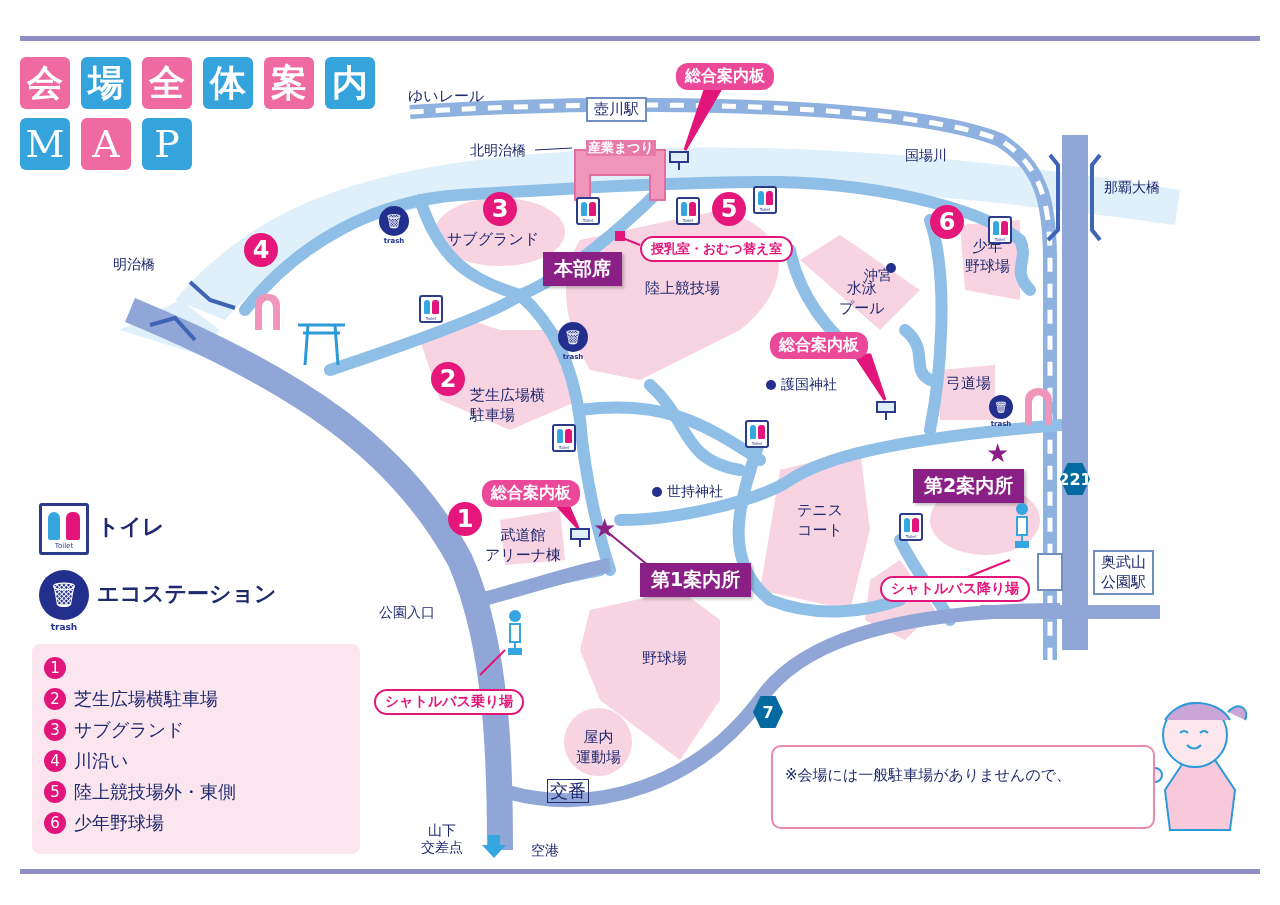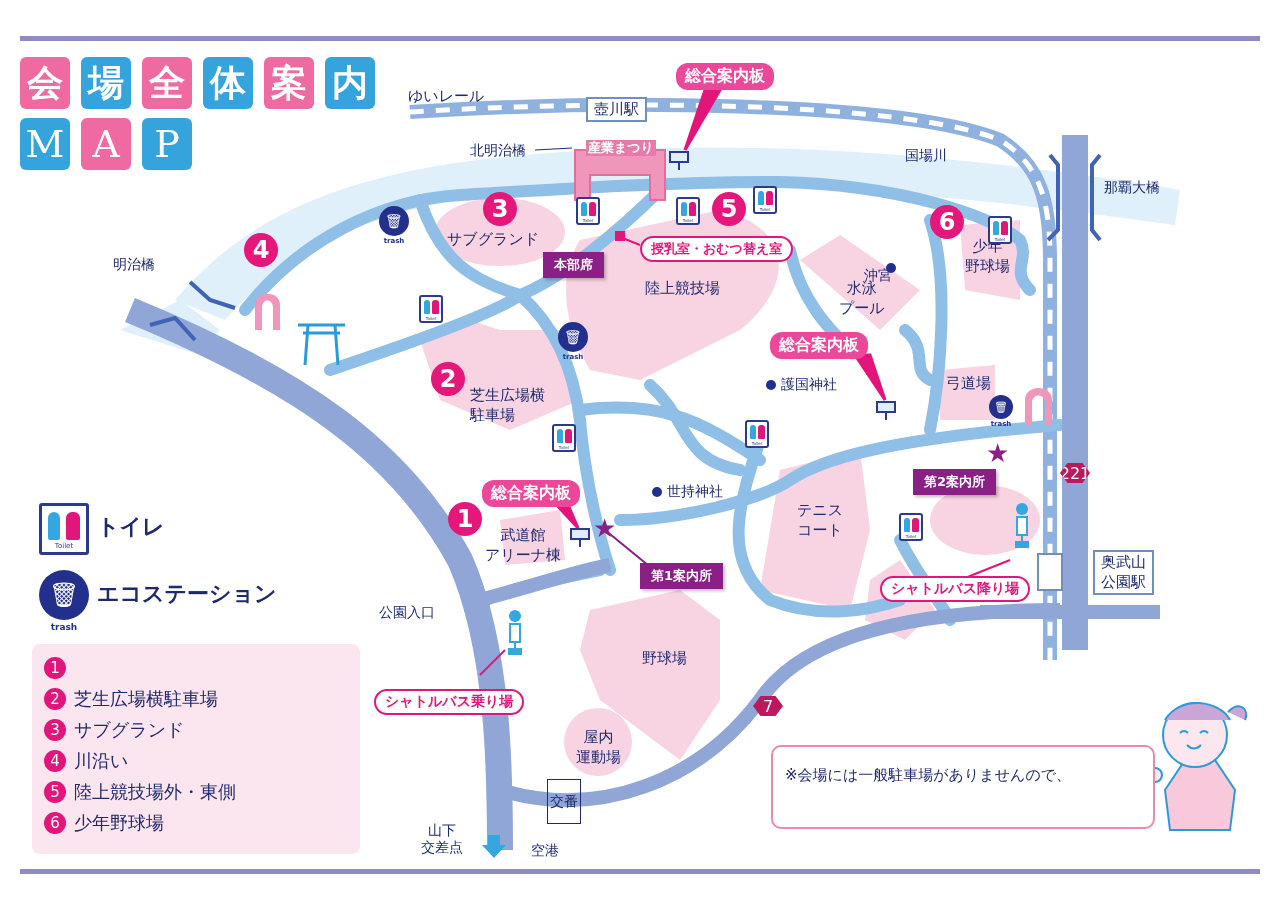--- a/index.html
+++ b/index.html
@@ -8,33 +8,33 @@
   .rule{position:absolute;left:20px;width:1240px;height:5px;background:#8f8cc4;}
   svg.map{position:absolute;left:0;top:0;}
   .tile{position:absolute;width:50px;height:52px;border-radius:6px;color:#fff;font-weight:bold;font-size:36px;display:flex;align-items:center;justify-content:center;}
   .tile.p{background:#ee6aa0;}
   .tile.b{background:#35a4dc;}
   .tile.serif{font-family:"DejaVu Serif","Liberation Serif",serif;font-weight:normal;font-size:38px;}
   .lbl{position:absolute;font-size:14px;color:#1f2a6e;white-space:nowrap;line-height:1.2;}
   .area{position:absolute;font-size:15px;color:#1f2a6e;text-align:center;line-height:1.35;white-space:nowrap;}
   .num{position:absolute;width:34px;height:34px;border-radius:50%;background:#e5177a;color:#fff;font-weight:bold;font-size:24px;display:flex;align-items:center;justify-content:center;}
   .callout-pink{position:absolute;background:#ec4899;color:#fff;font-weight:bold;font-size:16px;padding:3px 9px;border-radius:12px;white-space:nowrap;}
-  .callout-purple{position:absolute;background:#8a1f86;color:#fff;font-weight:bold;font-size:13px;padding:4px 11px;white-space:nowrap;box-shadow:2px 2px 3px rgba(0,0,0,.25);}
+  .callout-purple{position:absolute;background:#8a1f86;color:#fff;font-weight:bold;font-size:19px;padding:4px 11px;white-space:nowrap;box-shadow:2px 2px 3px rgba(0,0,0,.25);}
   .callout-outline{position:absolute;background:#fff;color:#e2157a;font-weight:bold;font-size:13px;padding:2px 9px;border:2px solid #e2157a;border-radius:14px;white-space:nowrap;}
   .toilet{position:absolute;width:24px;height:28px;border:2px solid #2b3a8a;border-radius:3px;background:#fff;box-sizing:border-box;}
   .toilet .m{position:absolute;left:3px;top:3px;width:6px;height:14px;border-radius:3px 3px 1px 1px;background:#36a6e0;}
   .toilet .f{position:absolute;left:11px;top:3px;width:7px;height:14px;border-radius:3px 3px 1px 1px;background:#e2157a;}
   .toilet .t{position:absolute;left:0;right:0;bottom:0;font-size:4px;text-align:center;color:#2b3a8a;}
   .trash{position:absolute;width:30px;height:30px;border-radius:50%;background:#232f8c;color:#fff;font-size:14px;display:flex;align-items:center;justify-content:center;}
   .trash .tl{position:absolute;top:31px;left:0;right:0;font-size:7px;text-align:center;color:#232f8c;font-weight:bold;}
   .legend-box{position:absolute;left:32px;top:644px;width:328px;height:210px;background:#fbe5ee;border-radius:8px;}
   .legend-row{display:flex;align-items:center;height:31px;font-size:18px;color:#1f2a6e;}
   .legend-row .n{width:22px;height:22px;border-radius:50%;background:#e2157a;color:#fff;font-size:15px;display:flex;align-items:center;justify-content:center;margin:0 8px 0 12px;}
   .notice{position:absolute;left:771px;top:745px;width:384px;height:84px;border:2px solid #e88aaa;border-radius:10px;background:#fff;font-size:15px;color:#1f2a6e;box-sizing:border-box;padding:16px 0 0 12px;line-height:1.7;}
-  .route{position:absolute;width:30px;height:20px;background:#be185d;color:#fff;font-weight:normal;font-size:16px;display:flex;align-items:center;justify-content:center;clip-path:polygon(25% 0,75% 0,100% 50%,75% 100%,25% 100%,0 50%);}
+  .route{position:absolute;width:30px;height:32px;background:#0369a1;color:#fff;font-weight:bold;font-size:16px;display:flex;align-items:center;justify-content:center;clip-path:polygon(25% 0,75% 0,100% 50%,75% 100%,25% 100%,0 50%);}
   .station{position:absolute;background:#fff;border:2px solid #6f8fc0;font-size:15px;color:#1f2a6e;padding:1px 6px;}
   .board{position:absolute;width:20px;height:12px;border:2px solid #2b3a8a;background:#dfeef9;box-sizing:border-box;}
   .board::after{content:"";position:absolute;left:7px;top:10px;width:2px;height:7px;background:#2b3a8a;}
   .star{position:absolute;color:#8a1f86;font-size:26px;line-height:1;}
   .dot{display:inline-block;width:10px;height:10px;border-radius:50%;background:#232f8c;margin-right:5px;vertical-align:middle;}
   .busstop{position:absolute;width:18px;height:46px;}
 </style>
 </head>
 <body>
 
@@ -221,21 +221,21 @@
 </div>
 <div class="area" style="left:470px;top:385px;text-align:left;">
   <div>芝生広場横</div>
   <div>駐車場</div>
 </div>
 <div class="area" style="left:642px;top:648px;">野球場</div>
 <div class="area" style="left:576px;top:727px;">
   <div>屋内</div>
   <div>運動場</div>
 </div>
-<div class="lbl" style="left:547px;top:779px;border:1px solid #1f2a6e;padding:13px 2px;font-size:14px;">交番</div>
+<div class="lbl" style="left:547px;top:779px;border:1px solid #1f2a6e;padding:0 2px;font-size:18px;">交番</div>
 <div class="lbl" style="left:379px;top:604px;">公園入口</div>
 <div class="lbl" style="left:421px;top:822px;text-align:center;">
   <div>山下</div>
   <div>交差点</div>
 </div>
 <div class="lbl" style="left:531px;top:842px;">空港</div>
 <div class="abs" style="left:484px;top:832px;width:20px;height:28px;"></div>
 
 <div class="toilet" style="left:576px;top:197px;">
     <span class="m"></span>

